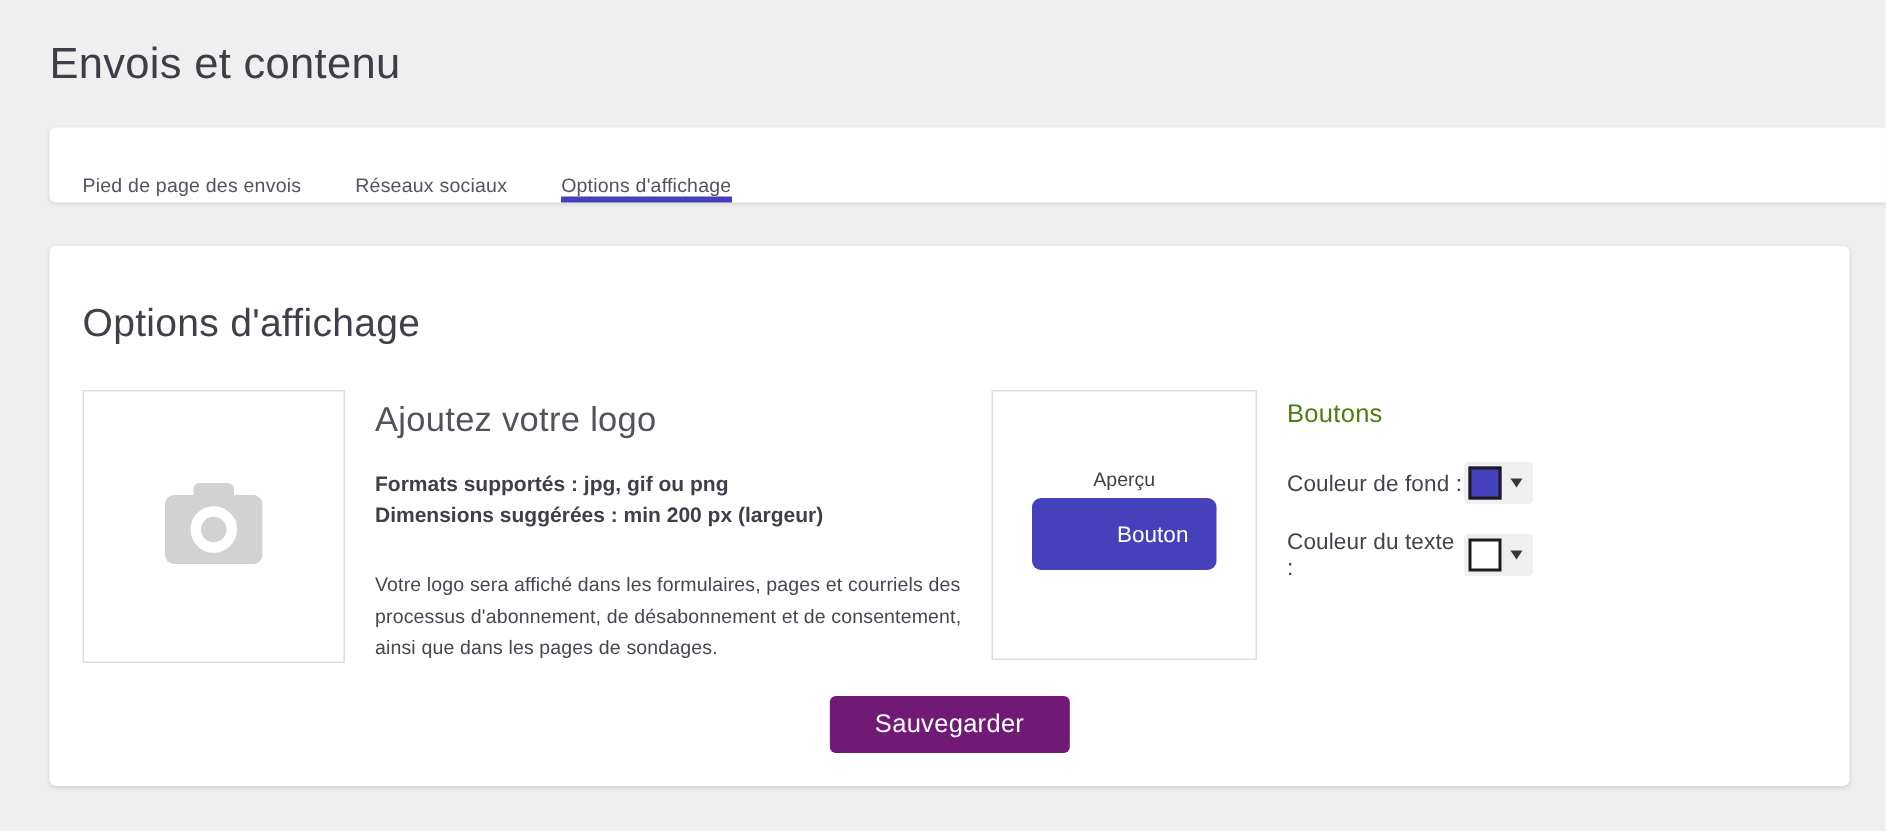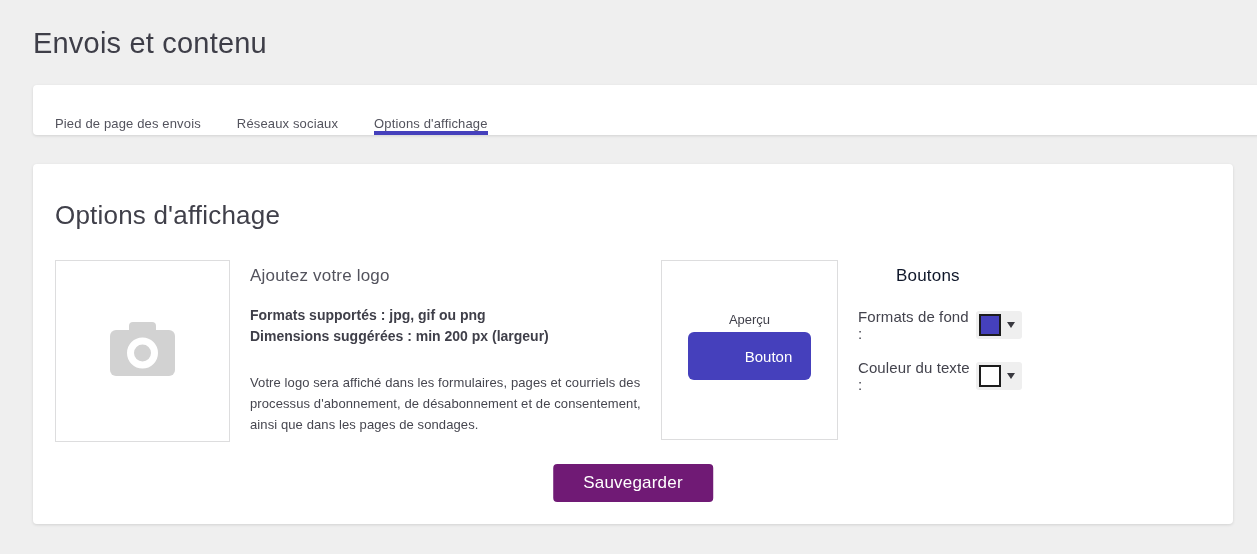--- a/index.html
+++ b/index.html
@@ -81,21 +81,21 @@
     align-items: center;
     justify-content: center;
     cursor: pointer;
     flex-shrink: 0;
   }
 
   
   .info-col { width: 391px; margin-right: 20px; flex-shrink: 0; }
   .info-heading {
     margin-top: 6px;
-    font-size: 17px;
+    font-size: 23px;
     font-weight: 400;
     color: #53535d;
     letter-spacing: 0.2px;
   }
   .info-bold {
     margin-top: 19px;
     font-size: 14px;
     font-weight: 700;
     color: #3f3f49;
     line-height: 21px;
@@ -140,23 +140,22 @@
     justify-content: center;
     padding-left: 38px;
   }
 
   
   .buttons-col { flex: 1; }
   .buttons-heading {
     margin-top: 6px;
     font-size: 17px;
     font-weight: 400;
-    color: #0f172a;
-    letter-spacing: 0.2px;
-    margin-left: 38px;
+    color: #4d7c0f;
+    letter-spacing: 0.2px;
   }
   .color-row {
     margin-top: 22px;
     display: flex;
     align-items: center;
   }
   .color-row + .color-row { margin-top: 17px; }
   .color-label {
     width: 118px;
     font-size: 15px;
@@ -244,21 +243,21 @@
 
       <div class="preview-box">
         <div class="preview-label">Aperçu</div>
         <div class="preview-button" style="background: rgb(69, 64, 188);">Bouton</div>
       </div>
 
       <div class="buttons-col">
         <h3 class="buttons-heading">Boutons</h3>
 
         <div class="color-row">
-          <span class="color-label">Formats de fond :</span>
+          <span class="color-label">Couleur de fond :</span>
           <span class="color-picker">
             <span class="swatch" style="background: rgb(69, 64, 188);"></span>
             <span class="caret-down"></span>
           </span>
         </div>
 
         <div class="color-row">
           <span class="color-label">Couleur du texte :</span>
           <span class="color-picker">
             <span class="swatch" style="background: rgb(255, 255, 255);"></span>

